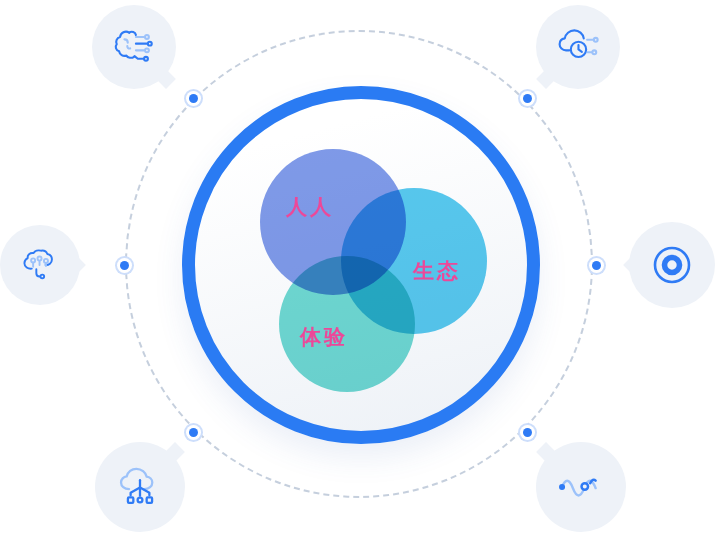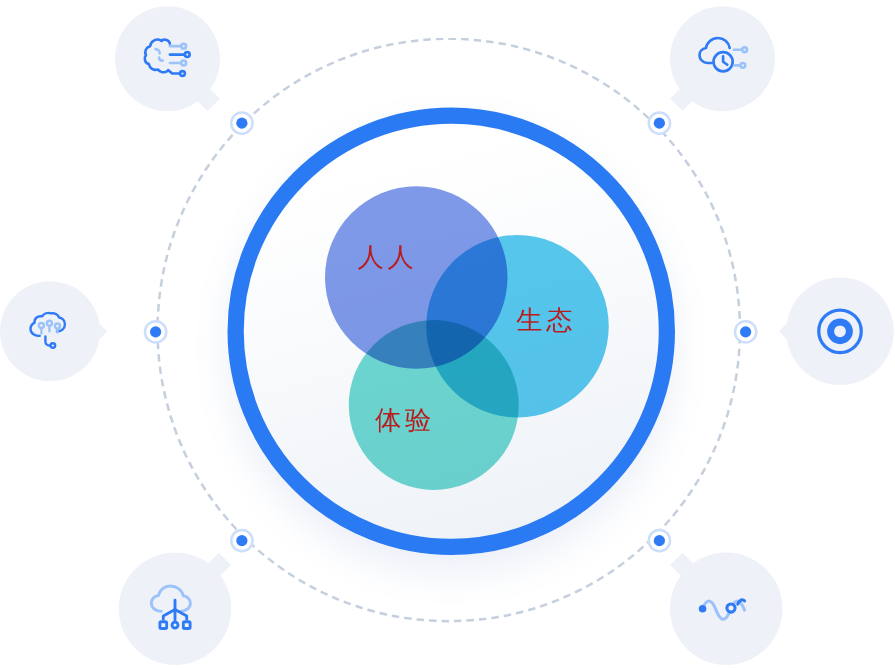--- a/index.html
+++ b/index.html
@@ -23,23 +23,23 @@
     border:13px solid #2a7bf3;border-radius:50%;
     background:linear-gradient(165deg,#ffffff 15%,#eef2f7 95%);
     box-shadow:0 14px 30px rgba(60,100,180,0.10);z-index:2;}
 
   
   .venn{position:absolute;border-radius:50%;mix-blend-mode:multiply;z-index:4;}
   .venn-people{left:260px;top:149px;width:146px;height:146px;}
   .venn-eco{left:341px;top:188px;width:146px;height:146px;}
   .venn-exp{left:279px;top:256px;width:136px;height:136px;}
 
-  .venn-label{position:absolute;z-index:5;color:#b91c1c;font-size:21px;font-weight:400;letter-spacing:3px;line-height:1;}
+  .venn-label{position:absolute;z-index:5;color:#ec4899;font-size:21px;font-weight:700;letter-spacing:3px;line-height:1;}
   .label-people{left:286px;top:196px;}
-  .label-eco{left:413px;top:246px;text-align:right;}
+  .label-eco{left:413px;top:260px;text-align:right;}
   .label-exp{left:300px;top:326px;}
 
   
   .bubble{position:absolute;border-radius:50%;background:#eef2f8;display:flex;align-items:center;justify-content:center;z-index:2;}
   .bubble::after{content:"";position:absolute;width:14px;height:14px;background:#eef2f8;transform:rotate(45deg);z-index:-1;}
   .bubble-tl{left:92px;top:5px;width:84px;height:84px;}
   .bubble-tl::after{right:3px;bottom:3px;}
   .bubble-tr{left:536px;top:5px;width:84px;height:84px;}
   .bubble-tr::after{left:3px;bottom:3px;}
   .bubble-l{left:0px;top:225px;width:80px;height:80px;}

